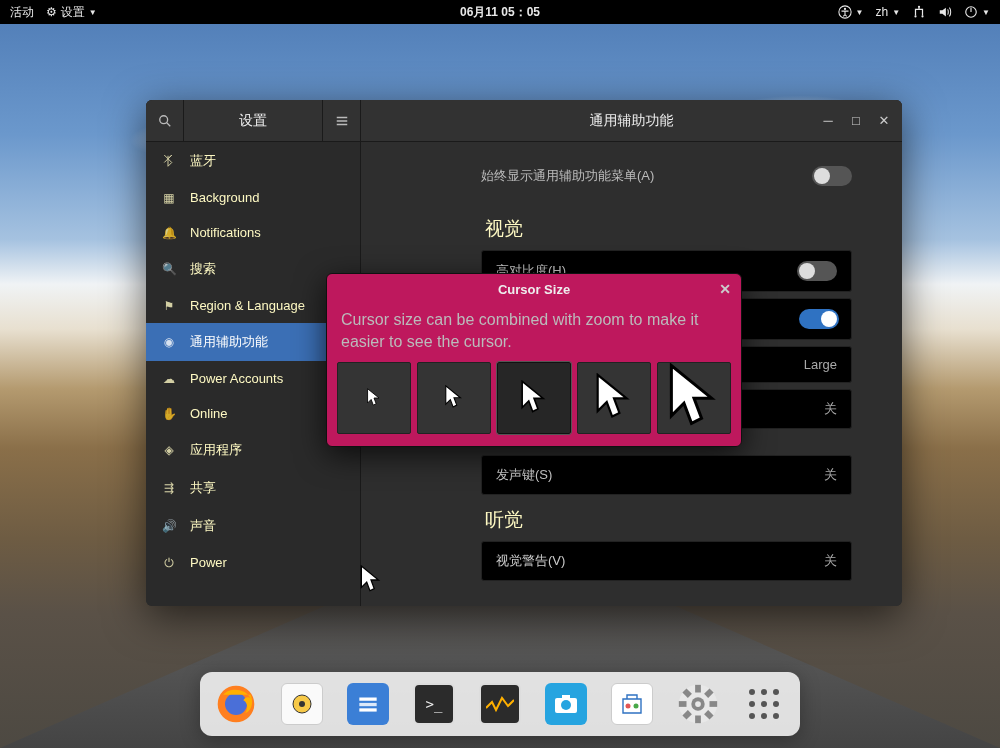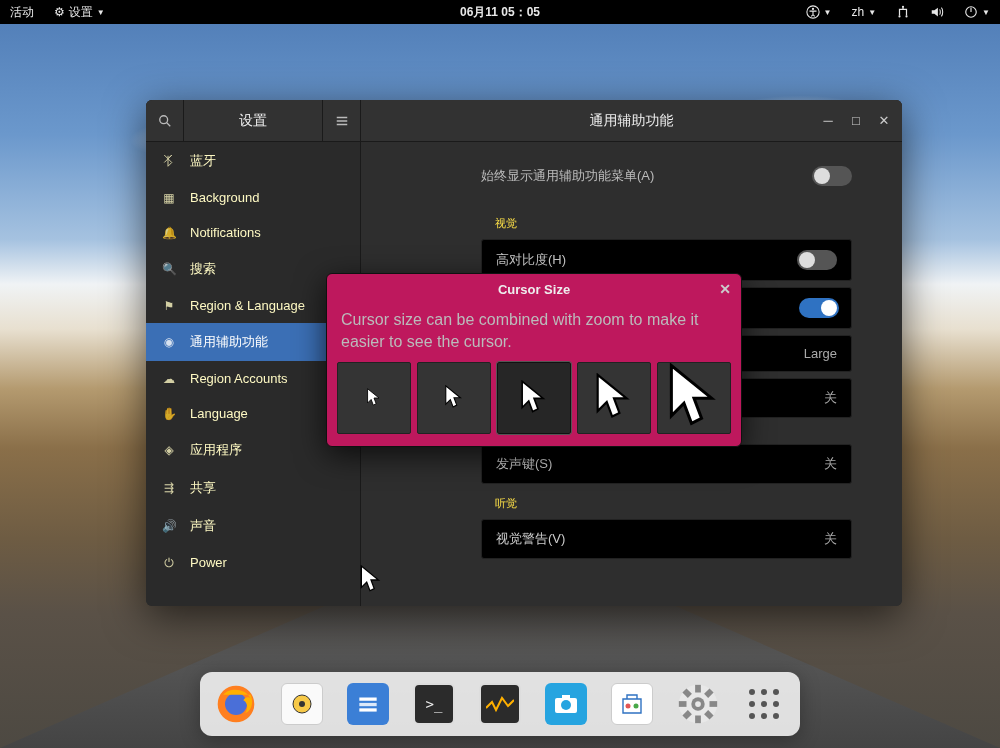--- a/index.html
+++ b/index.html
@@ -26,21 +26,21 @@
     clip-path: polygon(48% 30%, 52% 30%, 100% 100%, 0% 100%);
   }
 
   
   .topbar {
     position: absolute; top: 0; left: 0; right: 0; height: 24px;
     background: #000; color: #e8e8e8; display: flex; align-items: center;
     font-size: 12px; padding: 0 10px; justify-content: space-between;
     z-index: 100;
   }
-  .topbar-left, .topbar-right { display: flex; align-items: flex-start; gap: 20px; }
+  .topbar-left, .topbar-right { display: flex; align-items: flex-start; gap: 12px; }
   .topbar-center { position: absolute; left: 50%; transform: translateX(-50%); font-weight: 600; }
   .topbar-btn { cursor: default; display: flex; align-items: center; gap: 4px; }
   .caret-down { font-size: 8px; }
 
   
   .settings-window {
     position: absolute; left: 146px; top: 100px; width: 756px; height: 506px;
     background: #2e2e2e; border-radius: 6px; box-shadow: 0 10px 40px rgba(0,0,0,.6);
     display: flex; overflow: hidden; color: #ccc;
   }
@@ -79,21 +79,21 @@
   .win-btn {
     width: 24px; height: 24px; display: flex; align-items: center; justify-content: center;
     color: #ccc; font-size: 13px; border-radius: 3px;
   }
 
   .content-body { flex: 1; padding: 24px 50px 24px 120px; overflow-y: auto; font-size: 13px; }
   .row-top {
     display: flex; align-items: center; justify-content: space-between;
     padding: 0 0 18px 0; color: #bbb;
   }
-  .section-label { color: #fde047; font-size: 11px; margin: 12px 14px 8px; }
+  .section-label { color: #fef9c3; font-size: 19px; margin: 12px 4px 8px; }
   .setting-row {
     background: #000000; border: 1px solid #222; border-radius: 3px;
     display: flex; align-items: center; justify-content: space-between;
     padding: 10px 14px; margin-bottom: 6px; color: #ccc; min-height: 22px;
   }
   .setting-val { color: #aaa; }
 
   .switch {
     width: 40px; height: 20px; background: #555; border-radius: 10px; position: relative;
   }
@@ -239,25 +239,25 @@
         <div class="sidebar-item">
           <span class="sidebar-icon">⚑</span>
           <span>Region &amp; Language</span>
         </div>
         <div class="sidebar-item active">
           <span class="sidebar-icon">◉</span>
           <span>通用辅助功能</span>
         </div>
         <div class="sidebar-item">
           <span class="sidebar-icon">☁</span>
-          <span>Region Accounts</span>
+          <span>Power Accounts</span>
         </div>
         <div class="sidebar-item">
           <span class="sidebar-icon">✋</span>
-          <span>Language</span>
+          <span>Online</span>
         </div>
         <div class="sidebar-item">
           <span class="sidebar-icon">◈</span>
           <span>应用程序</span>
         </div>
         <div class="sidebar-item">
           <span class="sidebar-icon">⇶</span>
           <span>共享</span>
         </div>
         <div class="sidebar-item">

